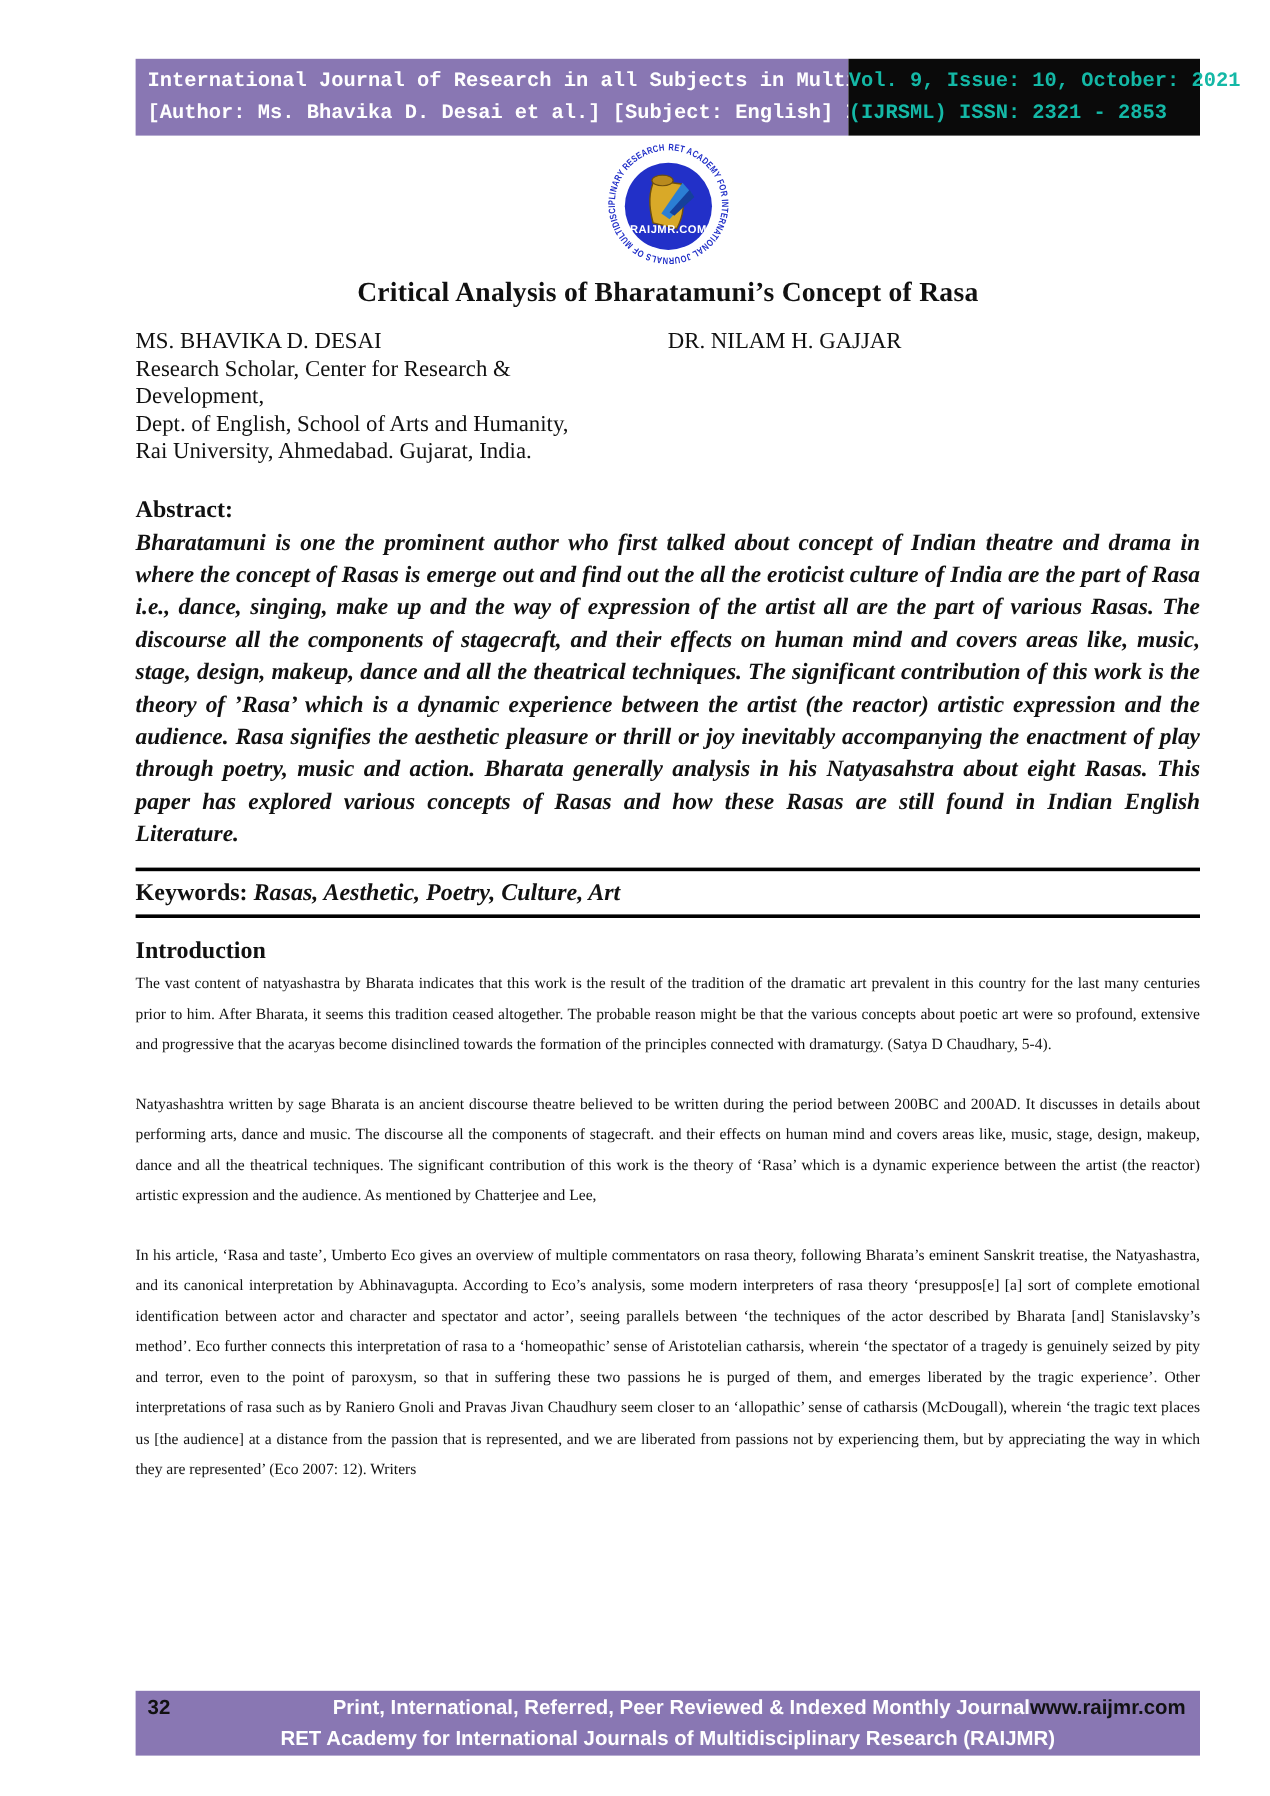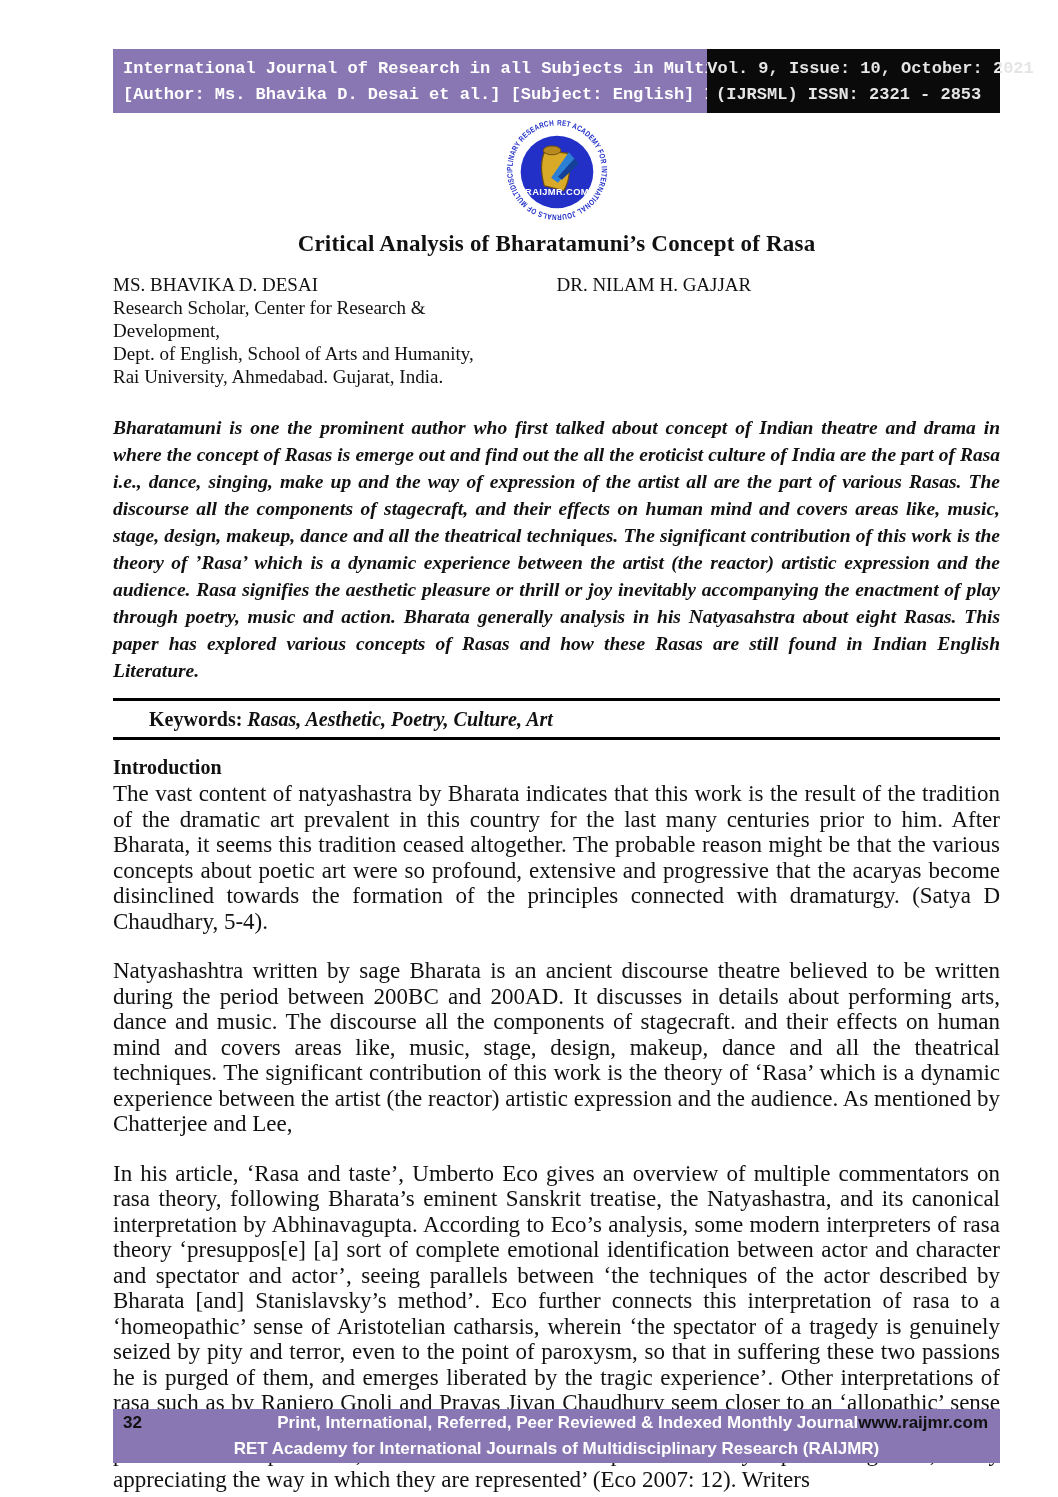--- a/index.html
+++ b/index.html
@@ -28,27 +28,27 @@
     color:#ffffff;
     width:67%;
     padding:7px 0 0 10px;
     box-sizing:border-box;
     font-size:17px;
     line-height:26px;
     white-space:nowrap;
   }
   .header-right{
     background:#0a0a0a;
-    color:#e5e5e5;
+    color:#14b8a6;
     width:33%;
     padding:7px 10px 0 0;
     box-sizing:border-box;
     font-size:17px;
     line-height:26px;
-    text-align:center;
+    text-align:left;
     white-space:nowrap;
   }
   
   .logo-wrap{
     margin-top:4px;
     display:flex;
     justify-content:center;
   }
   
   .paper-title{
@@ -86,34 +86,33 @@
   }
   
   .rule{
     border:none;
     border-top:3px solid #000;
     margin:14px 0 0 0;
   }
   .keywords-line{
     font-size:20px;
     padding:7px 0 6px 0;
-    margin-left:36px;
   }
   .keywords-value{
     font-weight:bold;
     font-style:italic;
   }
   
   .intro-heading{
     font-size:20px;
     font-weight:bold;
     margin-top:16px;
   }
   .body-para{
-    font-size:23px;
+    font-size:13px;
     line-height:25.5px;
     text-align:justify;
     margin:0 0 24px 0;
   }
   .body-para:first-of-type{margin-top:2px;}
   
   .footer-bar{
     position:absolute;
     left:113px; top:1409px;
     width:887px;
@@ -182,20 +181,21 @@
 Development,
 Dept. of English, School of Arts and Humanity,
 Rai University, Ahmedabad. Gujarat, India.</span>
     </div>
     <div class="author-col">
       <span class="author-name">DR. NILAM H. GAJJAR</span>
     </div>
   </div>
 
   <div class="abstract-section">
+    <div class="section-label">Abstract:</div>
     <div class="abstract-body">Bharatamuni is one the prominent author who first talked about concept of Indian theatre and drama in where the concept of Rasas is emerge out and find out the all the eroticist culture of India are the part of Rasa i.e., dance, singing, make up and the way of expression of the artist all are the part of various Rasas. The discourse all the components of stagecraft, and their effects on human mind and covers areas like, music, stage, design, makeup, dance and all the theatrical techniques. The significant contribution of this work is the theory of ’Rasa’ which is a dynamic experience between the artist (the reactor) artistic expression and the audience. Rasa signifies the aesthetic pleasure or thrill or joy inevitably accompanying the enactment of play through poetry, music and action. Bharata generally analysis in his Natyasahstra about eight Rasas. This paper has explored various concepts of Rasas and how these Rasas are still found in Indian English Literature.</div>
   </div>
 
   <hr class="rule">
   <div class="keywords-line">
     <span class="section-label">Keywords:</span>
     <span class="keywords-value"> Rasas, Aesthetic, Poetry, Culture, Art</span>
   </div>
   <hr class="rule" style="margin-top:0;">
 

